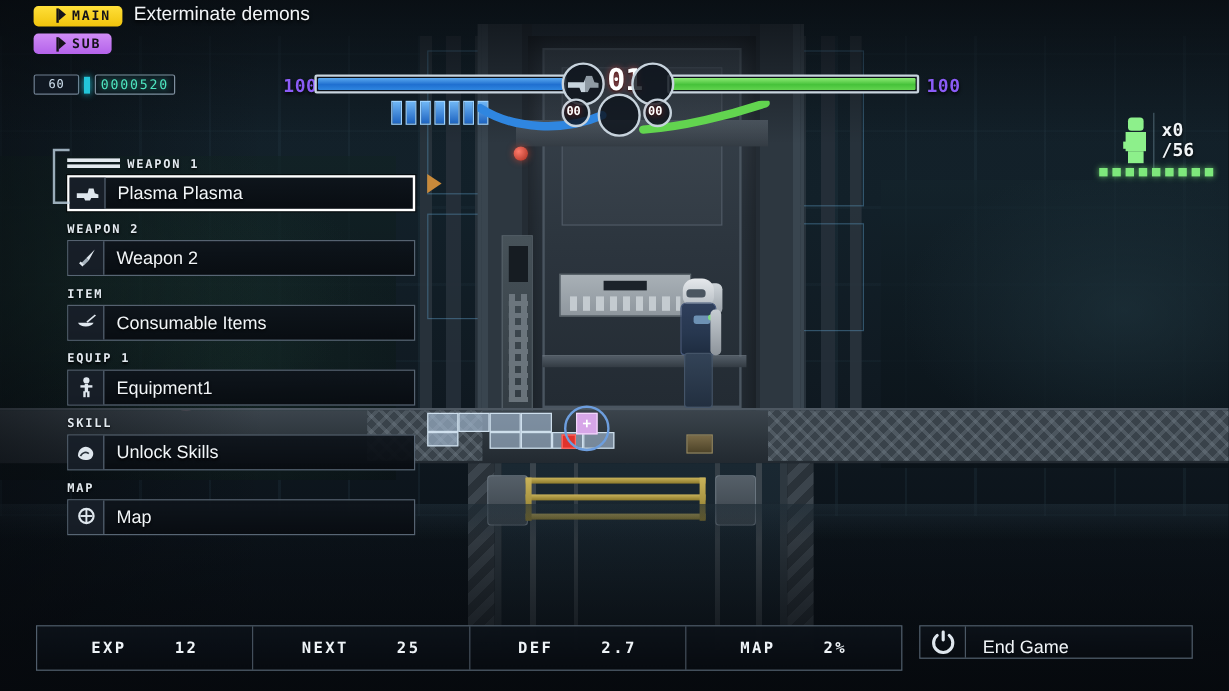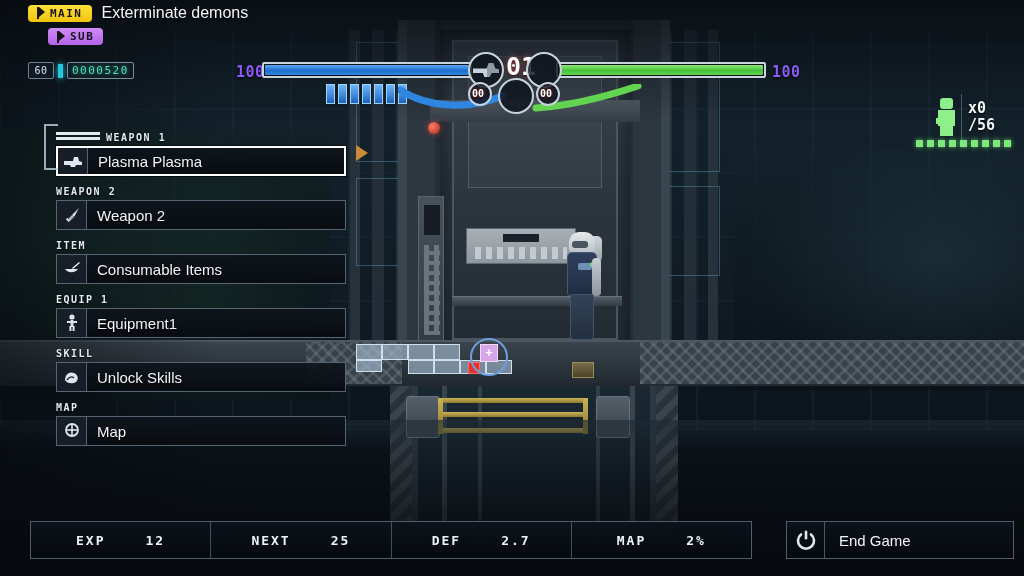--- a/index.html
+++ b/index.html
@@ -249,43 +249,43 @@
     background:
       linear-gradient(180deg, rgba(6,9,13,.75) 0px, rgba(6,9,13,0) 120px),
       linear-gradient(0deg, rgba(6,9,13,.92) 0px, rgba(6,9,13,0) 160px),
       linear-gradient(90deg, rgba(6,9,13,.55) 0px, rgba(6,9,13,0) 220px);
   }
 
   
   .quest-row { position:absolute; display:flex; align-items:center; gap:10px; }
   .badge {
     display:flex; align-items:center; gap:5px;
-    padding: 2px 9px 2px 6px;
+    padding: 2px 9px 2px 16px;
     border-radius: 4px;
     font-size: 11px; font-weight: bold; letter-spacing: 1.5px;
     color:#15131a;
     font-family: "DejaVu Sans Mono", monospace;
   }
   .badge.main { background: linear-gradient(180deg,#ffe03a,#f0c30c); }
-  .badge.sub  { background: linear-gradient(180deg,#d08cf6,#b463ea); margin-left: 20px; }
+  .badge.sub  { background: linear-gradient(180deg,#d08cf6,#b463ea); }
   .badge .flag { width: 11px; height: 12px; position: relative; }
   .badge .flag::before {
     content:''; position:absolute; left:3px; top:0; width:2px; height:12px; background:#15131a;
   }
   .badge .flag::after {
     content:''; position:absolute; left:5px; top:0;
     border-top: 5px solid transparent; border-bottom: 5px solid transparent;
     border-left: 6px solid #15131a;
   }
   .quest-text { color:#f2f5f8; font-size:16px; text-shadow: 0 1px 3px #000; }
 
   
   .score-row { position:absolute; left:28px; top:62px; display:flex; align-items:center; gap:4px; }
   .score-chip {
-    width: 26px; height: 17px; border:1px solid #6f7f90;
+    width: 38px; height: 17px; border:1px solid #6f7f90;
     background:#101822; color:#cfe0ee; font-size:10px;
     font-family:"DejaVu Sans Mono", monospace;
     display:flex; align-items:center; justify-content:center;
     border-radius:2px; letter-spacing:.5px;
   }
   .score-tick { width:5px; height:14px; background:#23c6da; box-shadow:0 0 6px #23c6da; }
   .score-box {
     border:1px solid #7f8f9e; background:#0e1820;
     padding:1px 4px; border-radius:2px;
   }
@@ -398,24 +398,24 @@
     border:1px solid rgba(140,160,180,.55);
     display:flex; align-items:center;
   }
   .stat { flex:1; display:flex; align-items:center; justify-content:center; gap:40px; height:100%; }
   .stat + .stat { border-left:1px solid rgba(140,160,180,.45); }
   .stat .k, .stat .v {
     color:#eef3f7; font-size:13px; letter-spacing:2px; font-weight:bold;
     font-family:"DejaVu Sans Mono", monospace;
   }
   .endgame {
-    position:absolute; left:766px; top:521px; width:228px; height:38px;
+    position:absolute; left:766px; top:521px; width:228px; height:28px;
     background: linear-gradient(180deg, rgba(12,18,25,.96), rgba(7,11,16,.97));
     border:1px solid rgba(140,160,180,.55);
-    display:flex; align-items:center;margin-left:20px;
+    display:flex; align-items:flex-end;
   }
   .endgame .pwr {
     width:38px; height:100%; display:flex; align-items:center; justify-content:center;
     border-right:1px solid rgba(140,160,180,.5);
   }
   .endgame .eg-label { padding-left:14px; color:#f1f5f8; font-size:15px; }
 
   
   .minimap { position:absolute; left:348px; top:340px; width:190px; height:42px; }
   .mm-cell {

